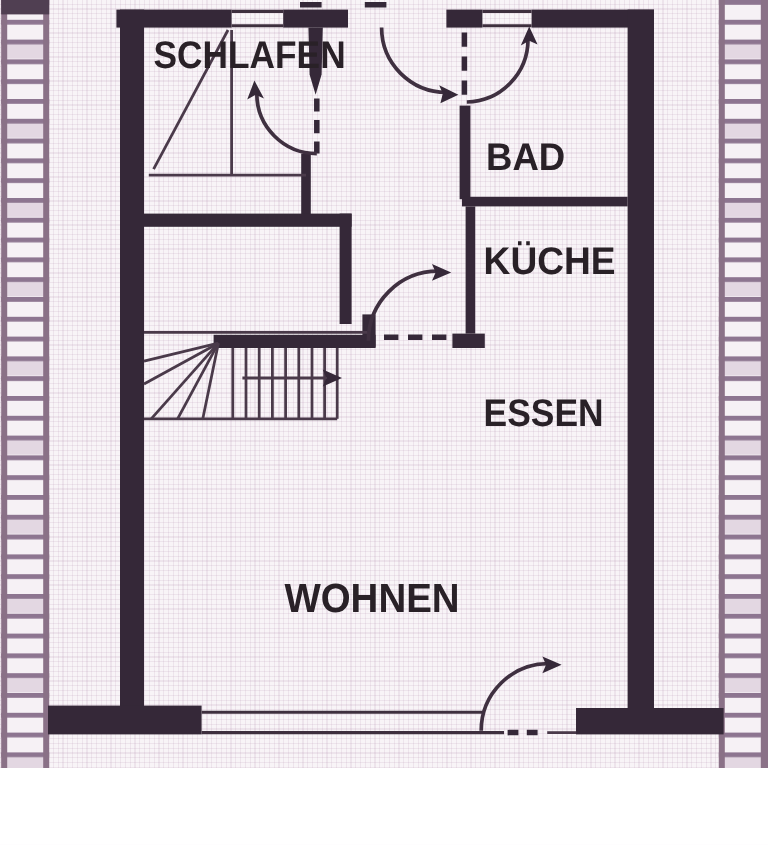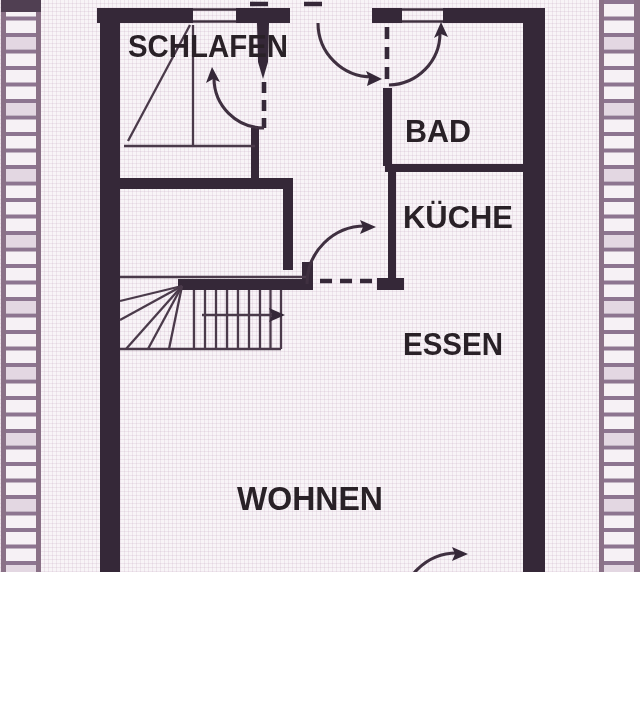--- a/index.html
+++ b/index.html
@@ -1,18 +1,18 @@
 <!DOCTYPE html>
 <html><head>
 <meta charset="utf-8">
 <style>
   html,body{margin:0;padding:0;background:#fff;}
   .stage{
     position:relative;
-    width:640px;height:572px;
+    width:640px;height:640px;
     background:
       repeating-linear-gradient(0deg, rgba(170,130,165,.14) 0 1px, transparent 1px 4px),
       repeating-linear-gradient(90deg, rgba(170,130,165,.14) 0 1px, transparent 1px 4px),
       #f8f4f7;
     overflow:hidden;
   }
   svg{display:block;}
   .ink{fill:#352838;stroke:none;}
   .wline{stroke:#3e2f3e;stroke-width:2.6;fill:none;}
   .thin{stroke:#4a3a4a;stroke-width:2.3;fill:none;}

